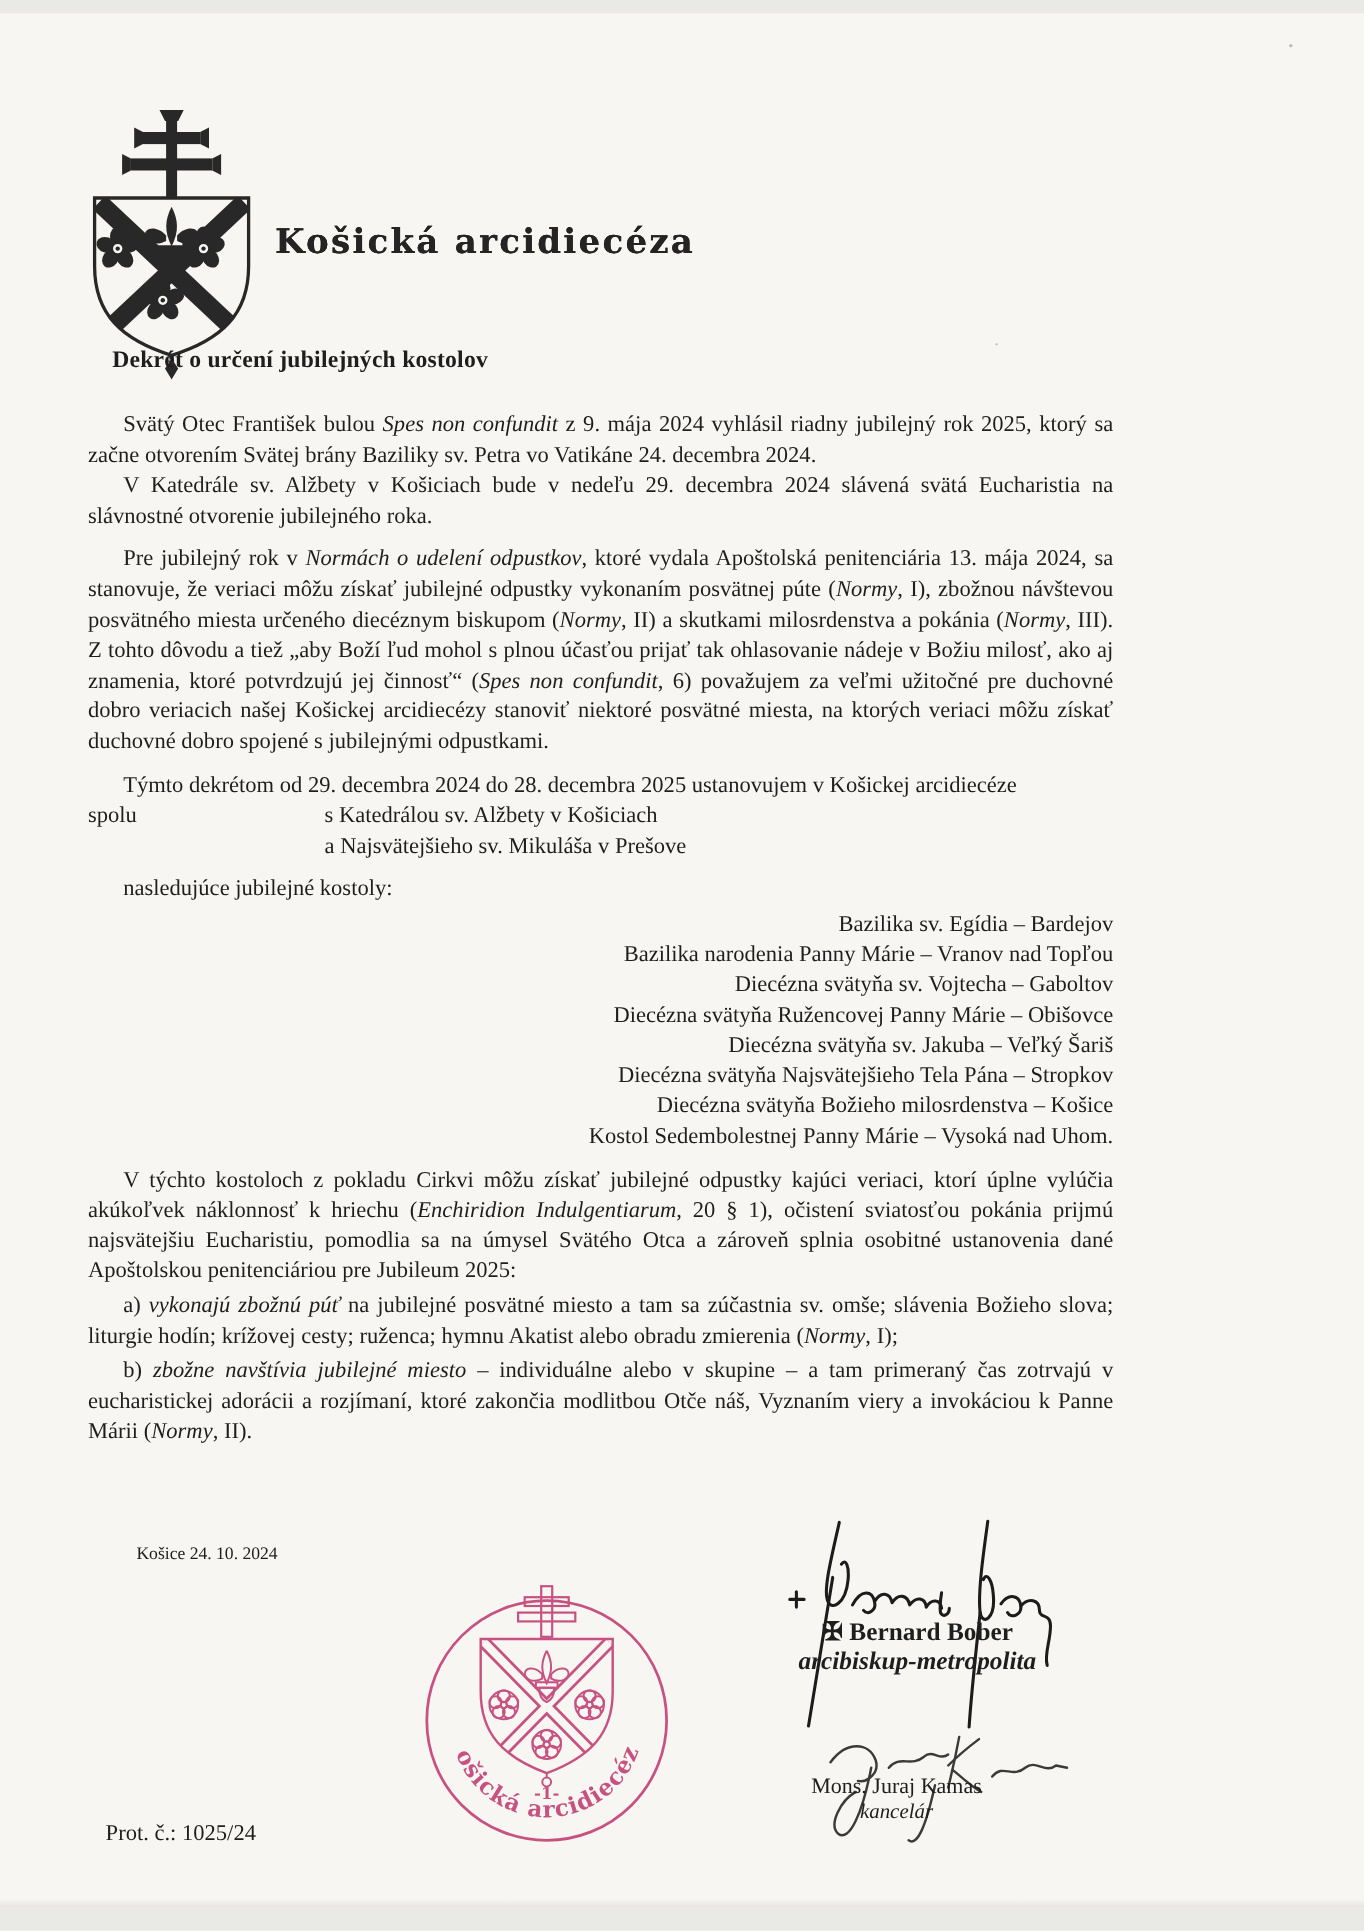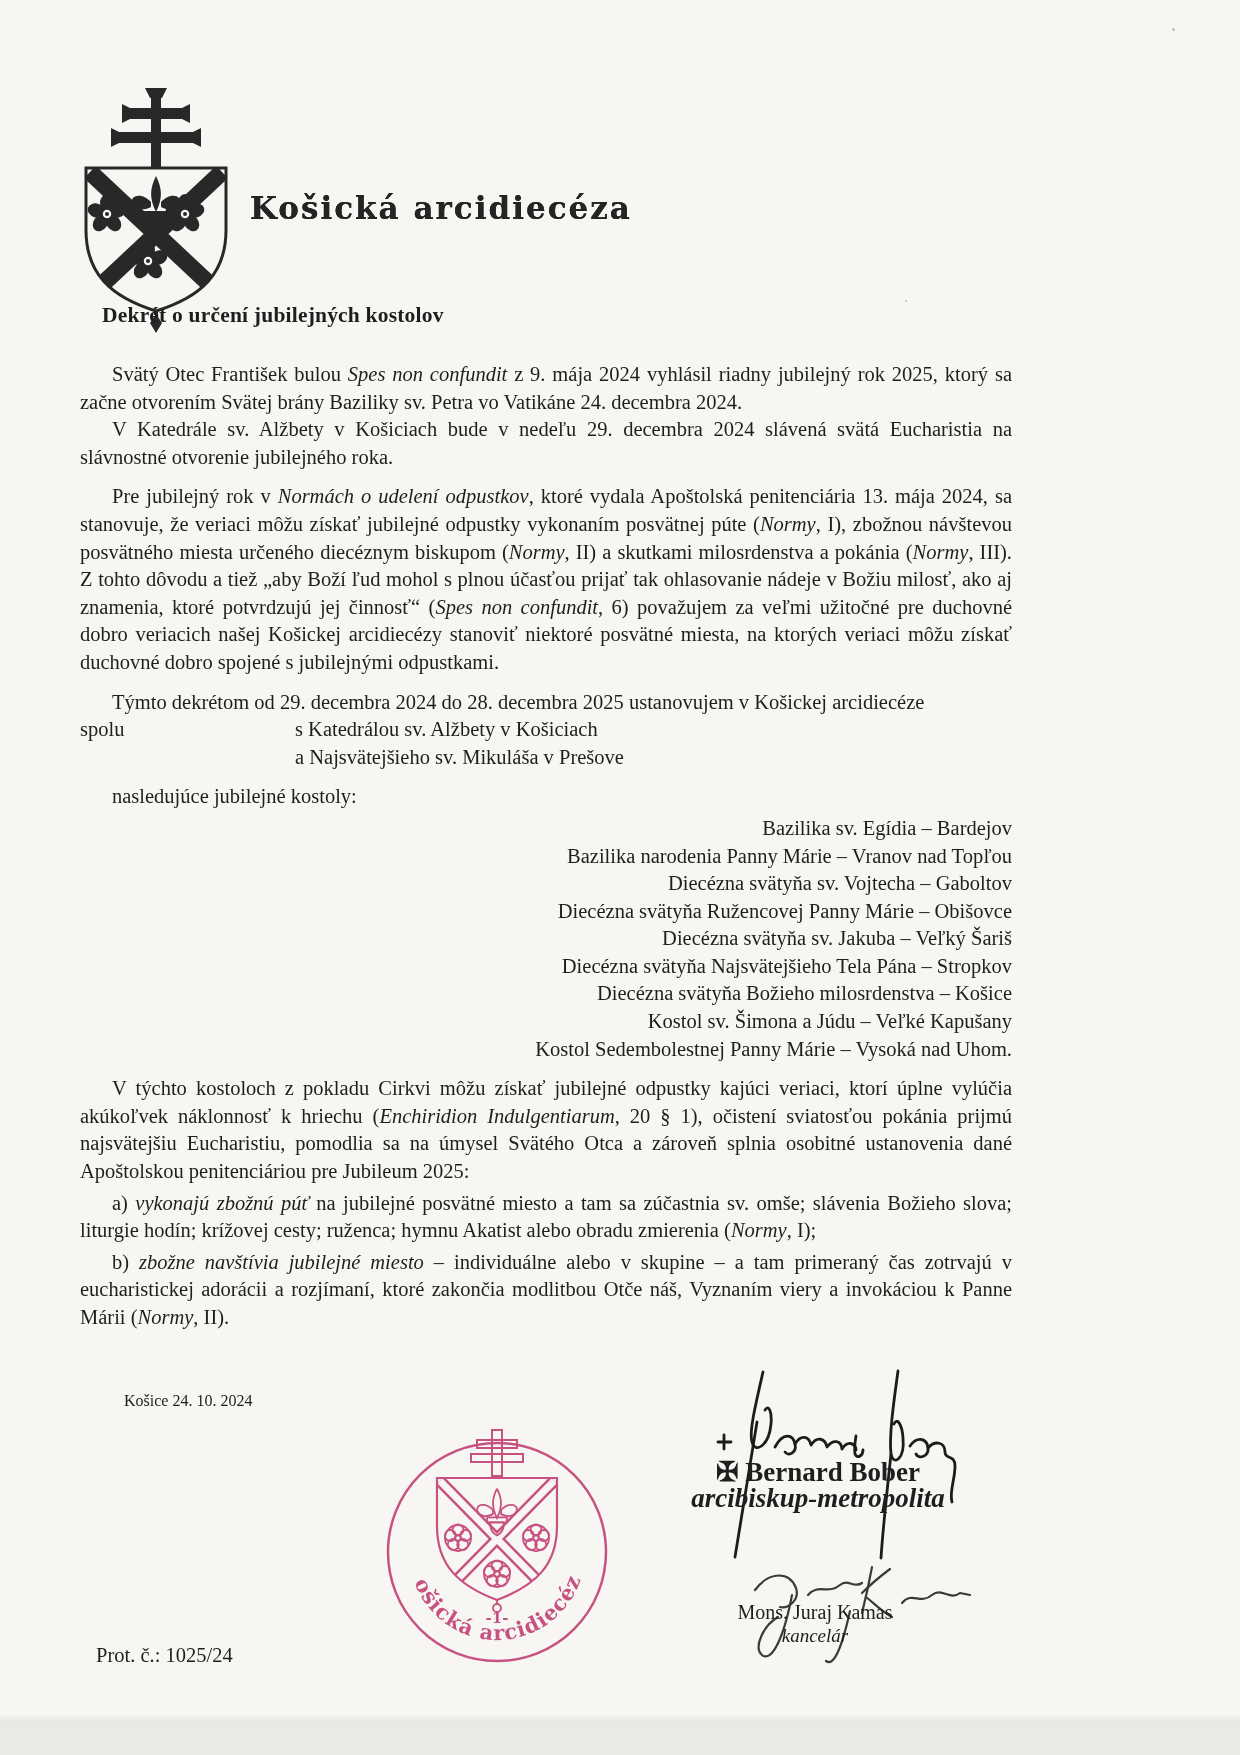--- a/index.html
+++ b/index.html
@@ -4,21 +4,21 @@
 <style>
   :root{
     --paper:#f7f6f2;
     --ink:#1e1e1e;
     --stamp-color:#c34579;
   }
   html,body{margin:0;padding:0;background:#e9e9e6;}
   .page{
     position:relative;
     width:1240px;height:1722px;
-    margin:0 auto;
+    margin:12px auto;
     background:var(--paper);
     font-family:"Liberation Serif",serif;
     color:var(--ink);
     overflow:hidden;
   }
   .page::after{
     content:"";position:absolute;left:0;right:0;bottom:0;height:8px;
     background:linear-gradient(to bottom,rgba(0,0,0,0),rgba(0,0,0,0.07));
     pointer-events:none;
   }
@@ -56,22 +56,22 @@
   .cols{position:relative;text-indent:0;text-align:left;}
   .cols-left{position:absolute;left:0;top:0;}
   .cols-body{padding-left:215px;}
   .church-list{padding-left:240px;text-align:right;}
 
   .date-line{position:absolute;left:124px;top:1392px;font-size:16px;}
 
   
   .sig-svg{position:absolute;pointer-events:none;}
   .sig-block-primary{
-    position:absolute;left:668px;top:1459px;width:300px;
-    text-align:center;font-size:27px;font-weight:bold;line-height:26px;
+    position:absolute;left:684px;top:1459px;width:300px;
+    text-align:center;font-size:23px;font-weight:bold;line-height:26px;
   }
   .sig-role-primary{font-style:italic;}
   .sig-block-secondary{
     position:absolute;left:690px;top:1600px;width:250px;
     text-align:center;font-size:20px;line-height:24px;
   }
   .sig-role-secondary{font-style:italic;font-size:19px;}
 
   .stamp{position:absolute;left:378px;top:1420px;opacity:.92;}
   .stamp text{font-family:"DejaVu Serif",serif;font-weight:bold;}
@@ -174,21 +174,20 @@
       </div>
       <p class="para gap-lg"><span>nasledujúce jubilejné kostoly:</span></p>
       <div class="church-list gap-sm">
         <div class="church">Bazilika sv. Egídia – Bardejov</div>
         <div class="church">Bazilika narodenia Panny Márie – Vranov nad Topľou</div>
         <div class="church">Diecézna svätyňa sv. Vojtecha – Gaboltov</div>
         <div class="church">Diecézna svätyňa Ružencovej Panny Márie – Obišovce</div>
         <div class="church">Diecézna svätyňa sv. Jakuba – Veľký Šariš</div>
         <div class="church">Diecézna svätyňa Najsvätejšieho Tela Pána – Stropkov</div>
         <div class="church">Diecézna svätyňa Božieho milosrdenstva – Košice</div>
-        <div class="church">Kostol sv. Šimona a Júdu – Veľké Kapušany</div>
         <div class="church">Kostol Sedembolestnej Panny Márie – Vysoká nad Uhom.</div>
       </div>
       <p class="para gap-lg"><span>V týchto kostoloch z pokladu Cirkvi môžu získať jubilejné odpustky kajúci veriaci, ktorí úplne vylúčia akúkoľvek náklonnosť k hriechu (</span><em>Enchiridion Indulgentiarum</em><span>, 20 § 1), očistení sviatosťou pokánia prijmú najsvätejšiu Eucharistiu, pomodlia sa na úmysel Svätého Otca a zároveň splnia osobitné ustanovenia dané Apoštolskou penitenciáriou pre Jubileum 2025:</span></p>
       <p class="para gap-sm"><span>a) </span><em>vykonajú zbožnú púť</em><span> na jubilejné posvätné miesto a tam sa zúčastnia sv. omše; slávenia Božieho slova; liturgie hodín; krížovej cesty; ruženca; hymnu Akatist alebo obradu zmierenia (</span><em>Normy</em><span>, I);</span></p>
       <p class="para gap-sm"><span>b) </span><em>zbožne navštívia jubilejné miesto</em><span> – individuálne alebo v skupine – a tam primeraný čas zotrvajú v eucharistickej adorácii a rozjímaní, ktoré zakončia modlitbou Otče náš, Vyznaním viery a invokáciou k Panne Márii (</span><em>Normy</em><span>, II).</span></p>
     </div>
 
   <div class="date-line">Košice 24. 10. 2024</div>
 
   <svg class="sig-svg" style="left:705px;top:1362px;" width="260" height="205" viewBox="0 0 260 205" aria-hidden="true">

